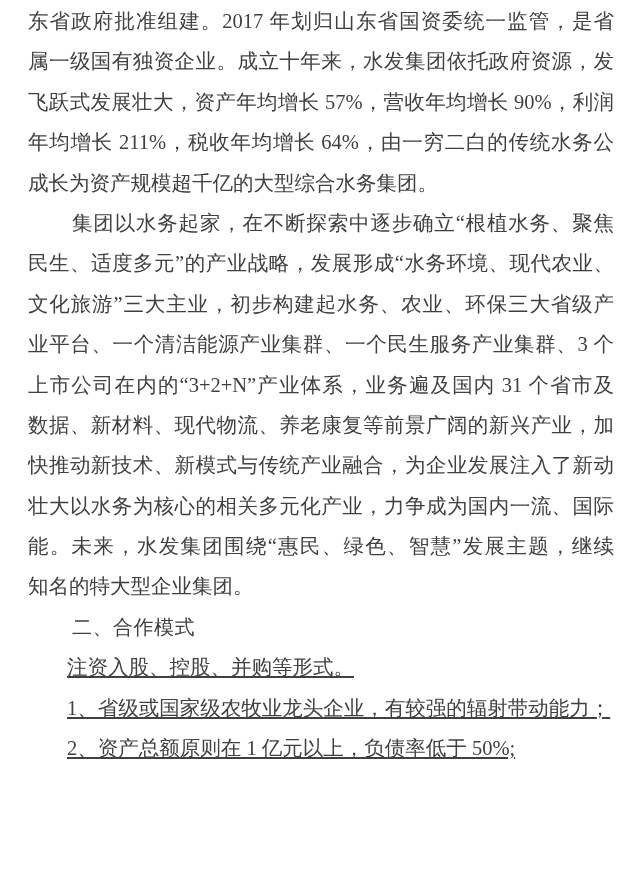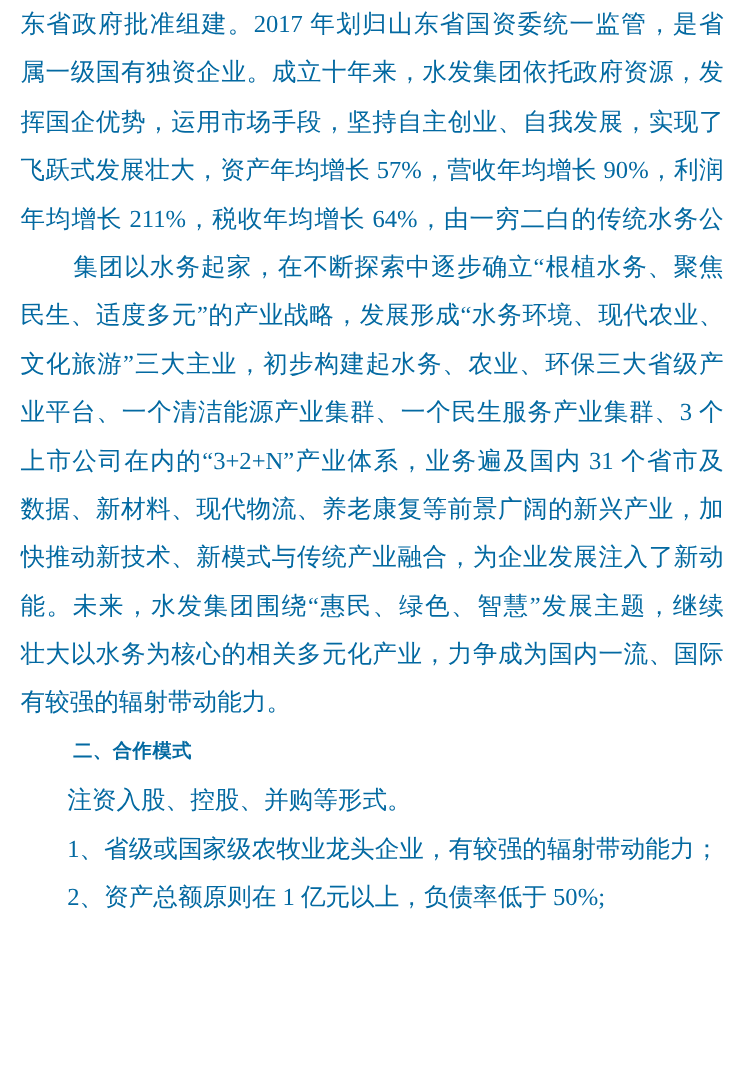--- a/index.html
+++ b/index.html
@@ -6,64 +6,64 @@
   body {
     width: 630px;
     height: 891px;
     background: #ffffff;
     overflow: hidden;
     position: relative;
   }
   .doc {
     position: absolute;
     top: 1px;
-    left: 17px;
+    left: 28px;
     width: 586px;
-    color: #0369a1;
+    color: #404040;
     font-family: "Liberation Serif", "DejaVu Serif", serif;
     font-size: 20.5px;
   }
   .line {
     height: 40.4px;
     line-height: 40.4px;
     white-space: nowrap;
   }
   .fill {
     white-space: normal;
     text-align: justify;
     text-align-last: justify;
     text-justify: inter-character;
     overflow: hidden;
   }
   .indent { text-indent: 44px; }
-  .indent-sm { text-indent: 39px; }
+  .indent-sm { text-indent: 39px; text-decoration: underline; }
   .heading {
     font-family: "Liberation Sans", "DejaVu Sans", sans-serif;
-    font-weight: bold;
-    font-size: 16px;
+    font-weight: normal;
+    font-size: 20px;
     text-indent: 44px;
     letter-spacing: 0.5px;
   }
 </style>
 </head>
 <body>
 
 <div class="doc">
   <div class="line fill">东省政府批准组建。2017 年划归山东省国资委统一监管，是省</div>
   <div class="line fill">属一级国有独资企业。成立十年来，水发集团依托政府资源，发</div>
-  <div class="line fill">挥国企优势，运用市场手段，坚持自主创业、自我发展，实现了</div>
   <div class="line fill">飞跃式发展壮大，资产年均增长 57%，营收年均增长 90%，利润</div>
   <div class="line fill">年均增长 211%，税收年均增长 64%，由一穷二白的传统水务公司</div>
+  <div class="line">成长为资产规模超千亿的大型综合水务集团。</div>
   <div class="line fill indent">集团以水务起家，在不断探索中逐步确立“根植水务、聚焦</div>
   <div class="line fill">民生、适度多元”的产业战略，发展形成“水务环境、现代农业、</div>
   <div class="line fill">文化旅游”三大主业，初步构建起水务、农业、环保三大省级产</div>
   <div class="line fill">业平台、一个清洁能源产业集群、一个民生服务产业集群、3 个</div>
   <div class="line fill">上市公司在内的“3+2+N”产业体系，业务遍及国内 31 个省市及</div>
   <div class="line fill">数据、新材料、现代物流、养老康复等前景广阔的新兴产业，加</div>
   <div class="line fill">快推动新技术、新模式与传统产业融合，为企业发展注入了新动</div>
+  <div class="line fill">壮大以水务为核心的相关多元化产业，力争成为国内一流、国际</div>
   <div class="line fill">能。未来，水发集团围绕“惠民、绿色、智慧”发展主题，继续</div>
-  <div class="line fill">壮大以水务为核心的相关多元化产业，力争成为国内一流、国际</div>
-  <div class="line">有较强的辐射带动能力。</div>
+  <div class="line">知名的特大型企业集团。</div>
   <div class="line heading">二、合作模式</div>
   <div class="line indent-sm">注资入股、控股、并购等形式。</div>
   <div class="line indent-sm">1、省级或国家级农牧业龙头企业，有较强的辐射带动能力；</div>
   <div class="line indent-sm">2、资产总额原则在 1 亿元以上，负债率低于 50%;</div>
 </div>
 
 </body></html>

